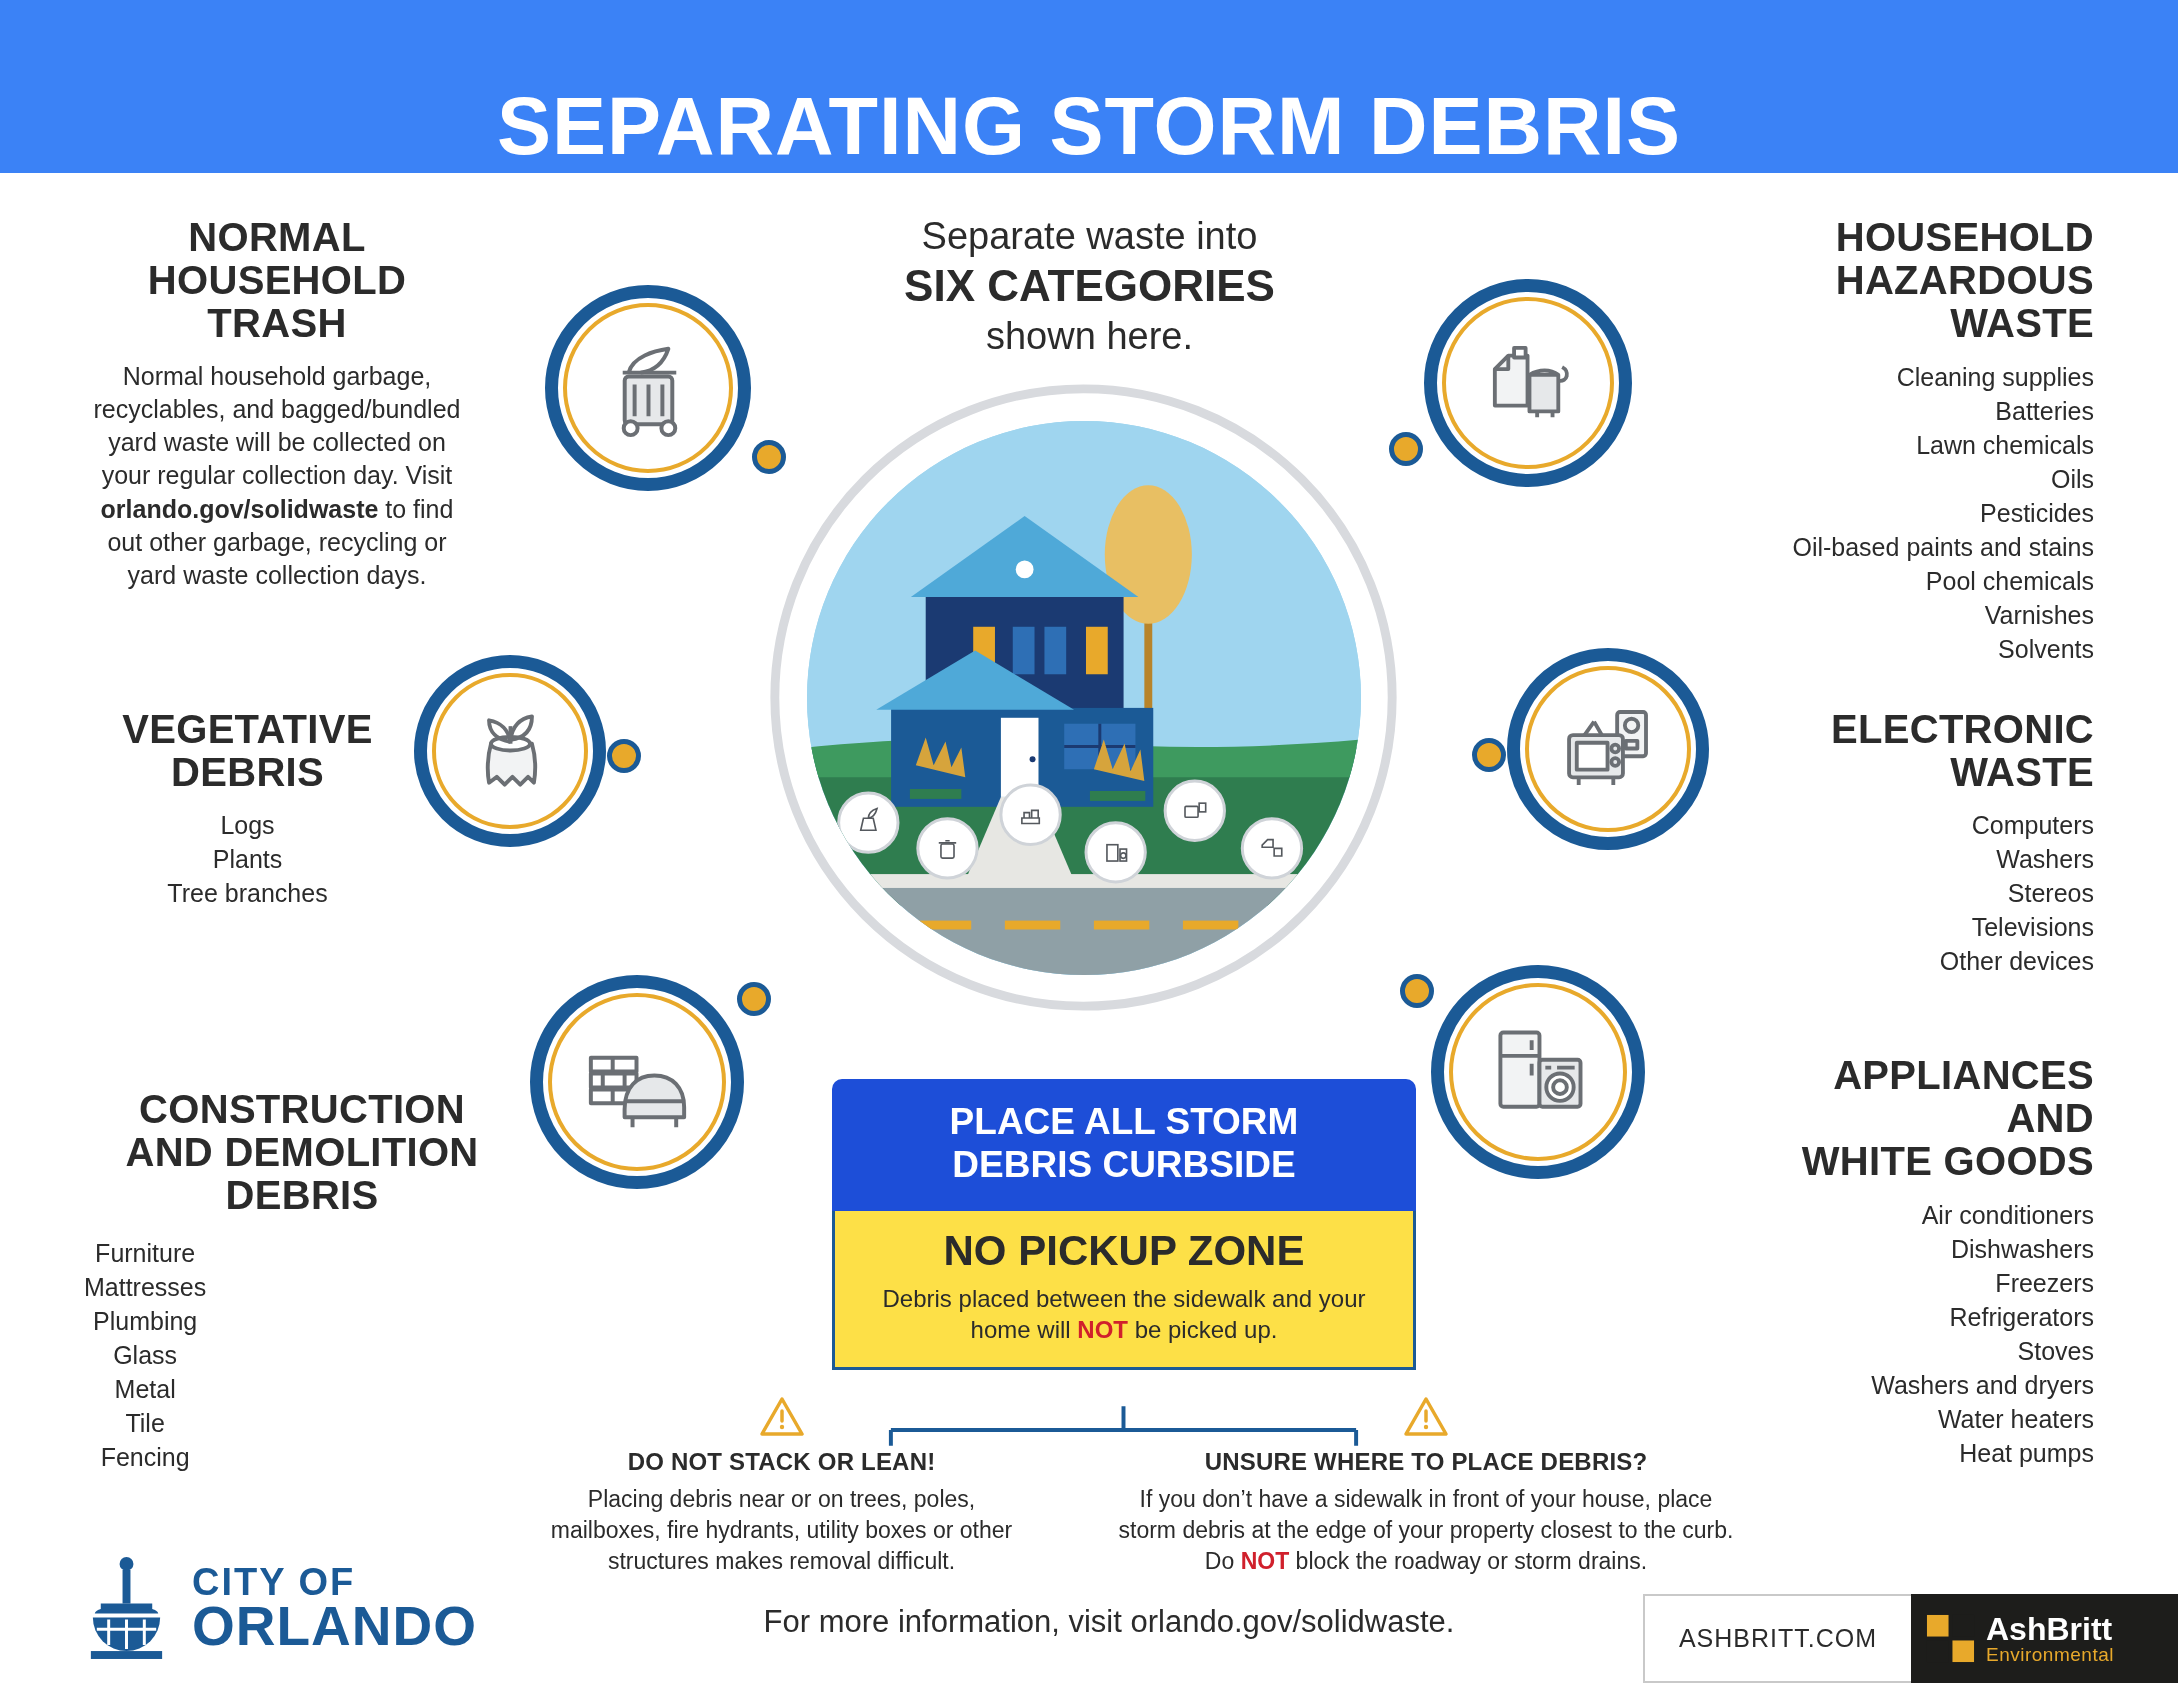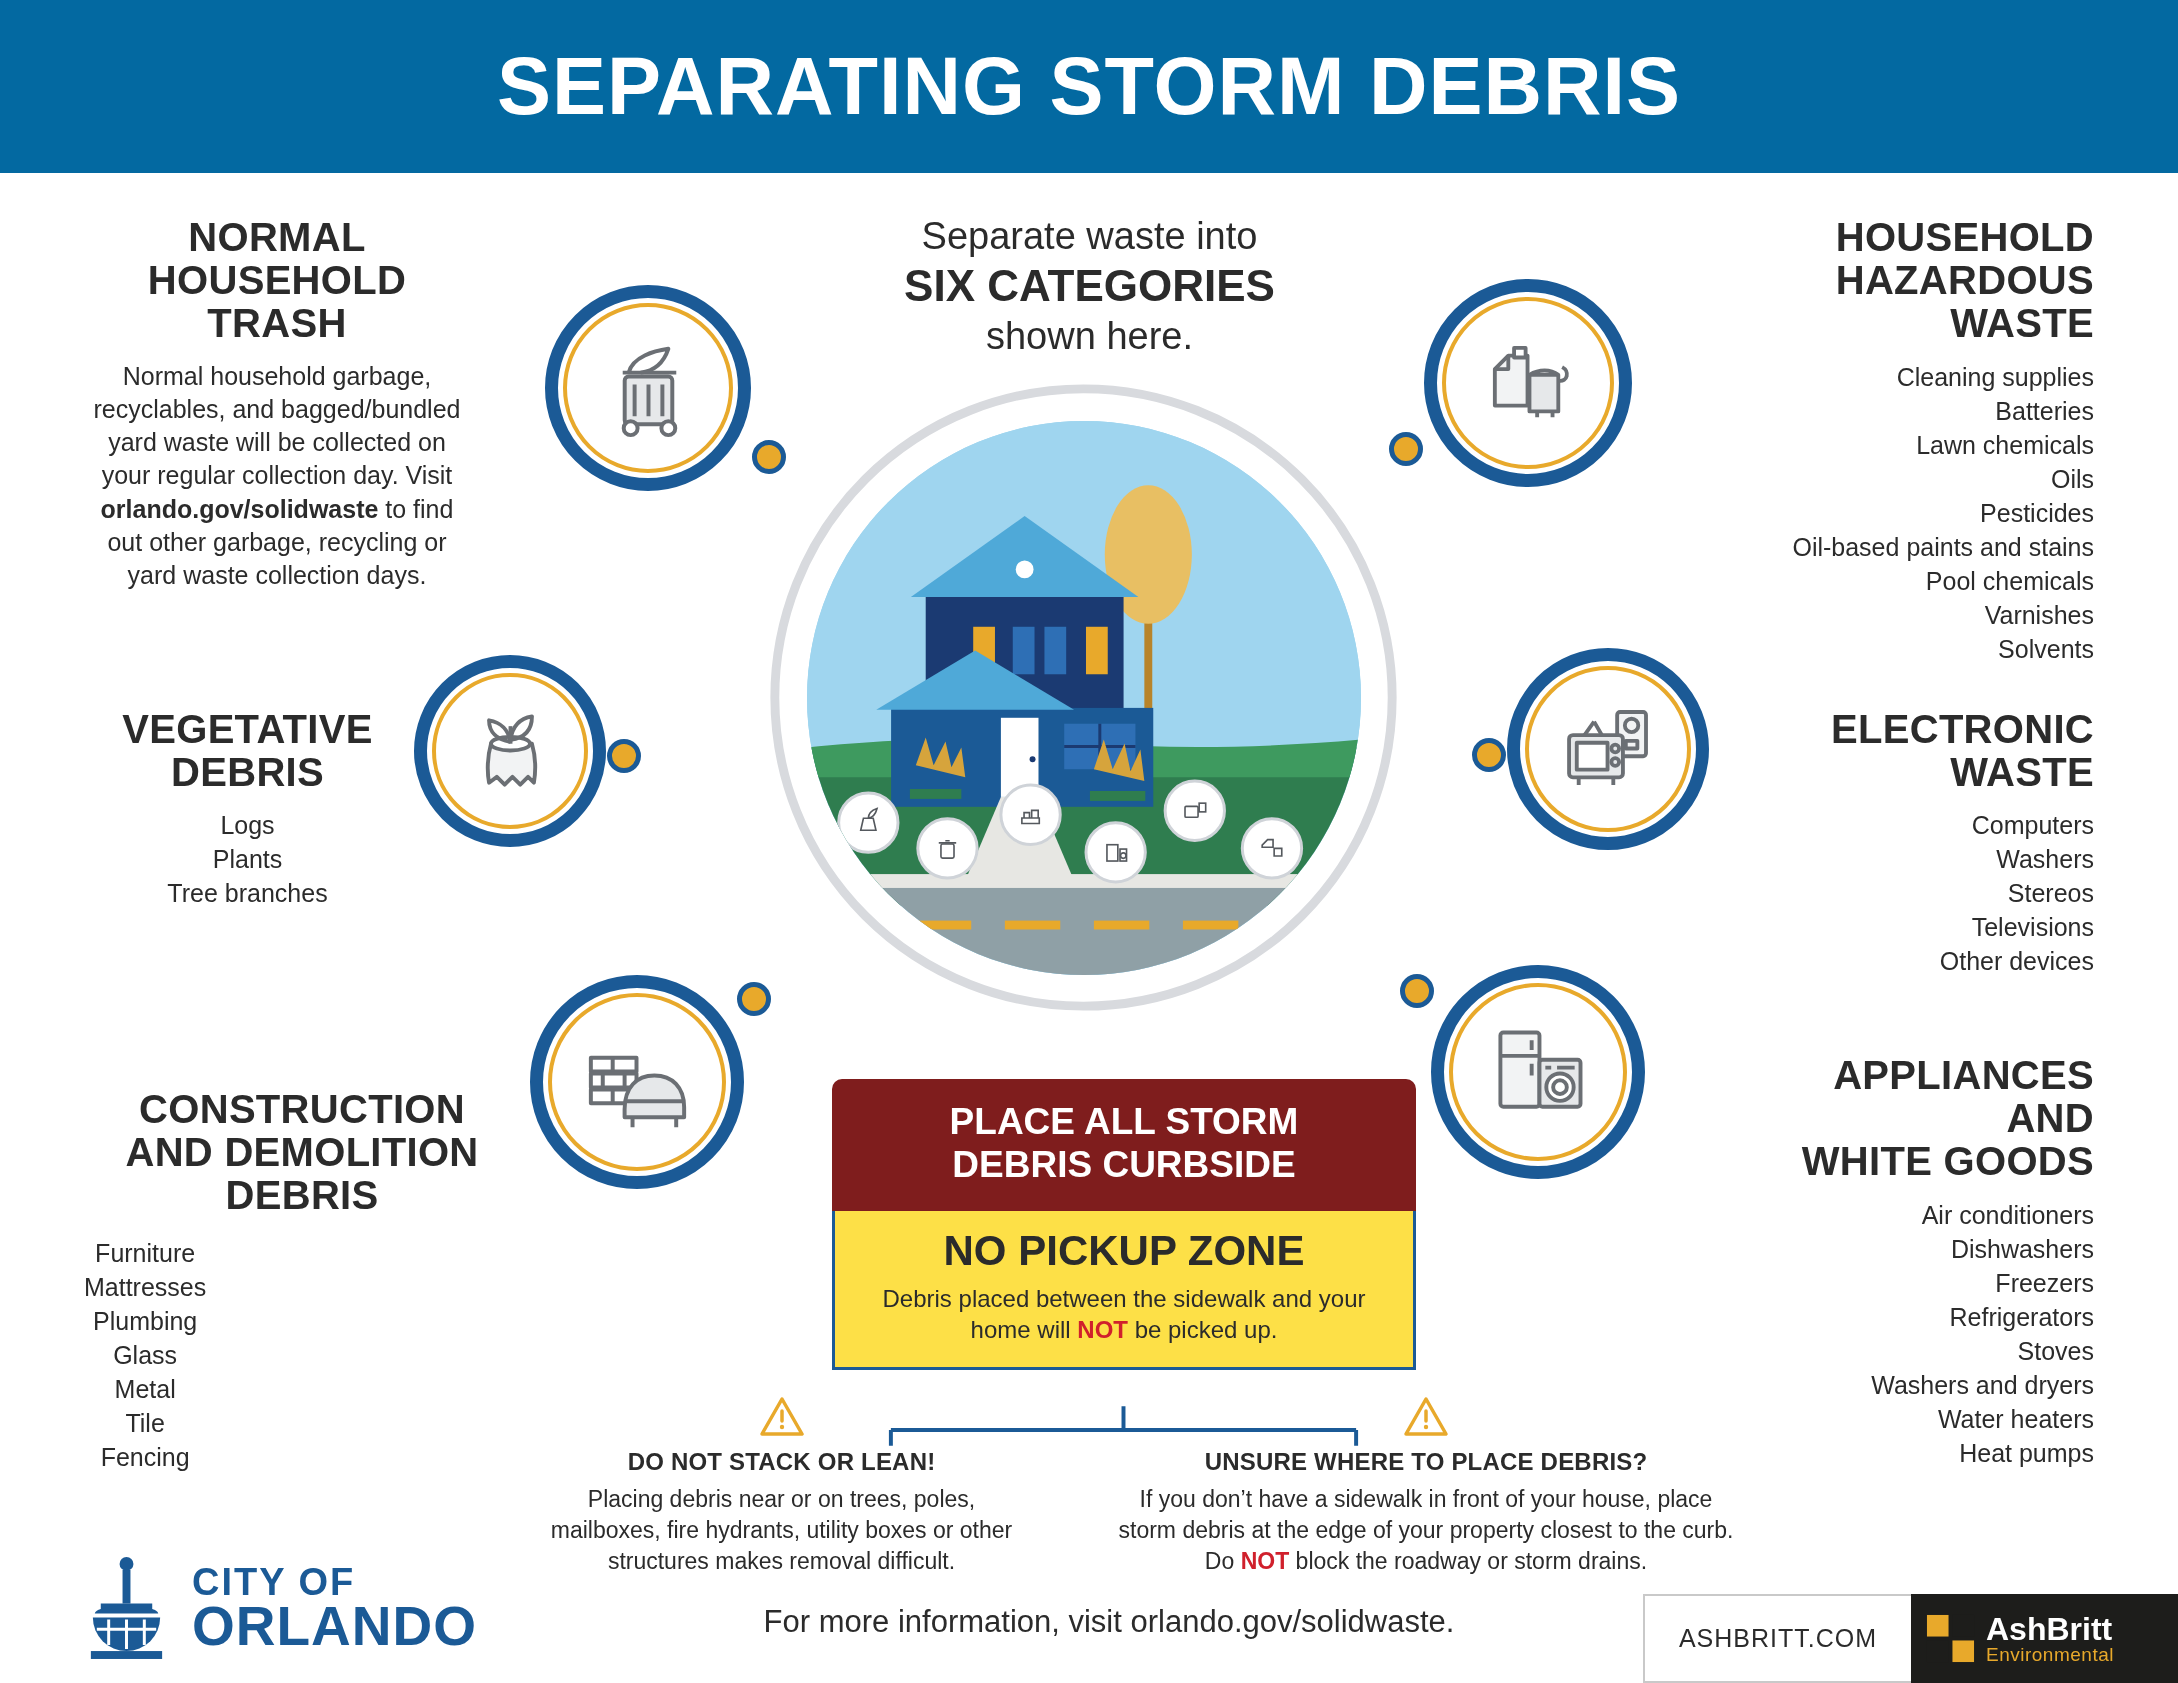--- a/index.html
+++ b/index.html
@@ -7,22 +7,22 @@
     width: 2178px; height: 1683px;
     font-family: "Liberation Sans", sans-serif;
     background: #ffffff;
     position: relative;
     overflow: hidden;
     color: #2b2b2b;
   }
   
   .header {
     position: absolute; left: 0; top: 0; width: 2178px; height: 173px;
-    background: #0369a1;
-    display: flex; align-items: center; justify-content: center;
+    background: #3b82f6;
+    display: flex; align-items: flex-end; justify-content: center;
   }
   .header h1 {
     color: #ffffff;
     font-size: 81px;
     font-weight: bold;
     letter-spacing: 1px;
   }
 
   
   .cat-title {
@@ -69,21 +69,21 @@
     position: absolute; left: 832px; top: 213px; width: 515px;
     text-align: center; font-size: 38px; line-height: 1.22; color: #2b2b2b;
   }
   .intro .big { font-size: 44px; font-weight: bold; }
 
   
   .curb {
     position: absolute; left: 832px; top: 1079px; width: 584px;
   }
   .curb-head {
-    background: #7f1d1d; color: #fff; text-align: center;
+    background: #1d4ed8; color: #fff; text-align: center;
     font-size: 37px; font-weight: bold; line-height: 1.16;
     padding: 22px 10px 24px; border-radius: 10px 10px 0 0;
   }
   .curb-body {
     border: 3px solid #1b5a96; border-top: none; background: #fde047;
     text-align: center; padding: 16px 20px 22px;
   }
   .curb-body h3 { font-size: 42px; font-weight: bold; color: #2b2b2b; }
   .curb-body p { font-size: 24px; line-height: 1.3; margin-top: 8px; }
   .curb-body .no { color: #d0202c; font-weight: bold; }

